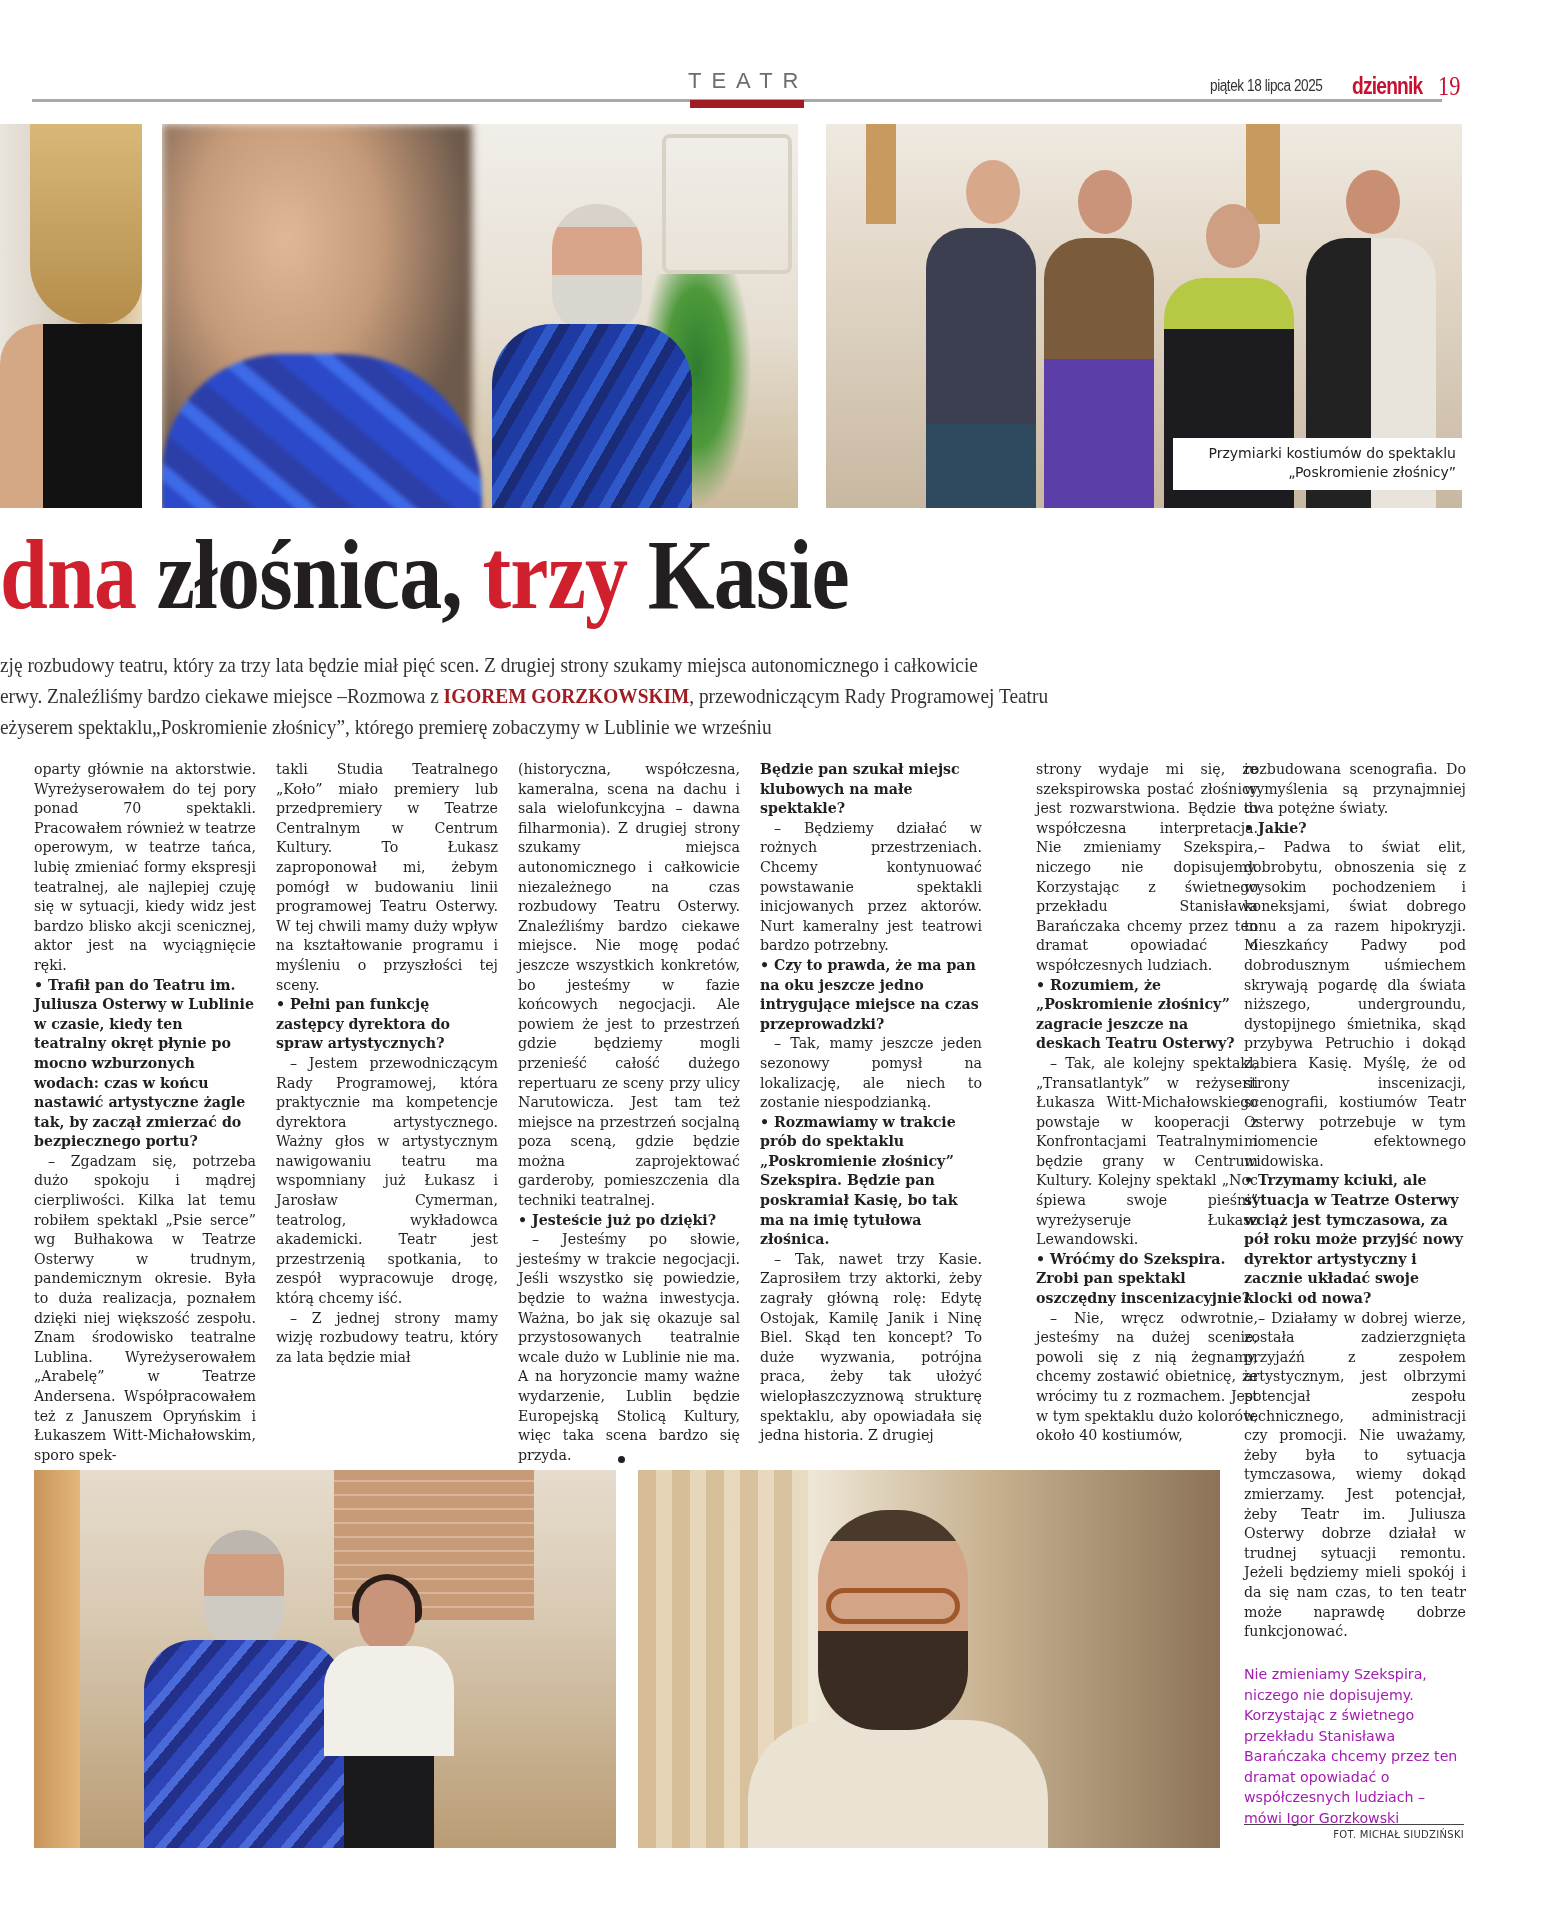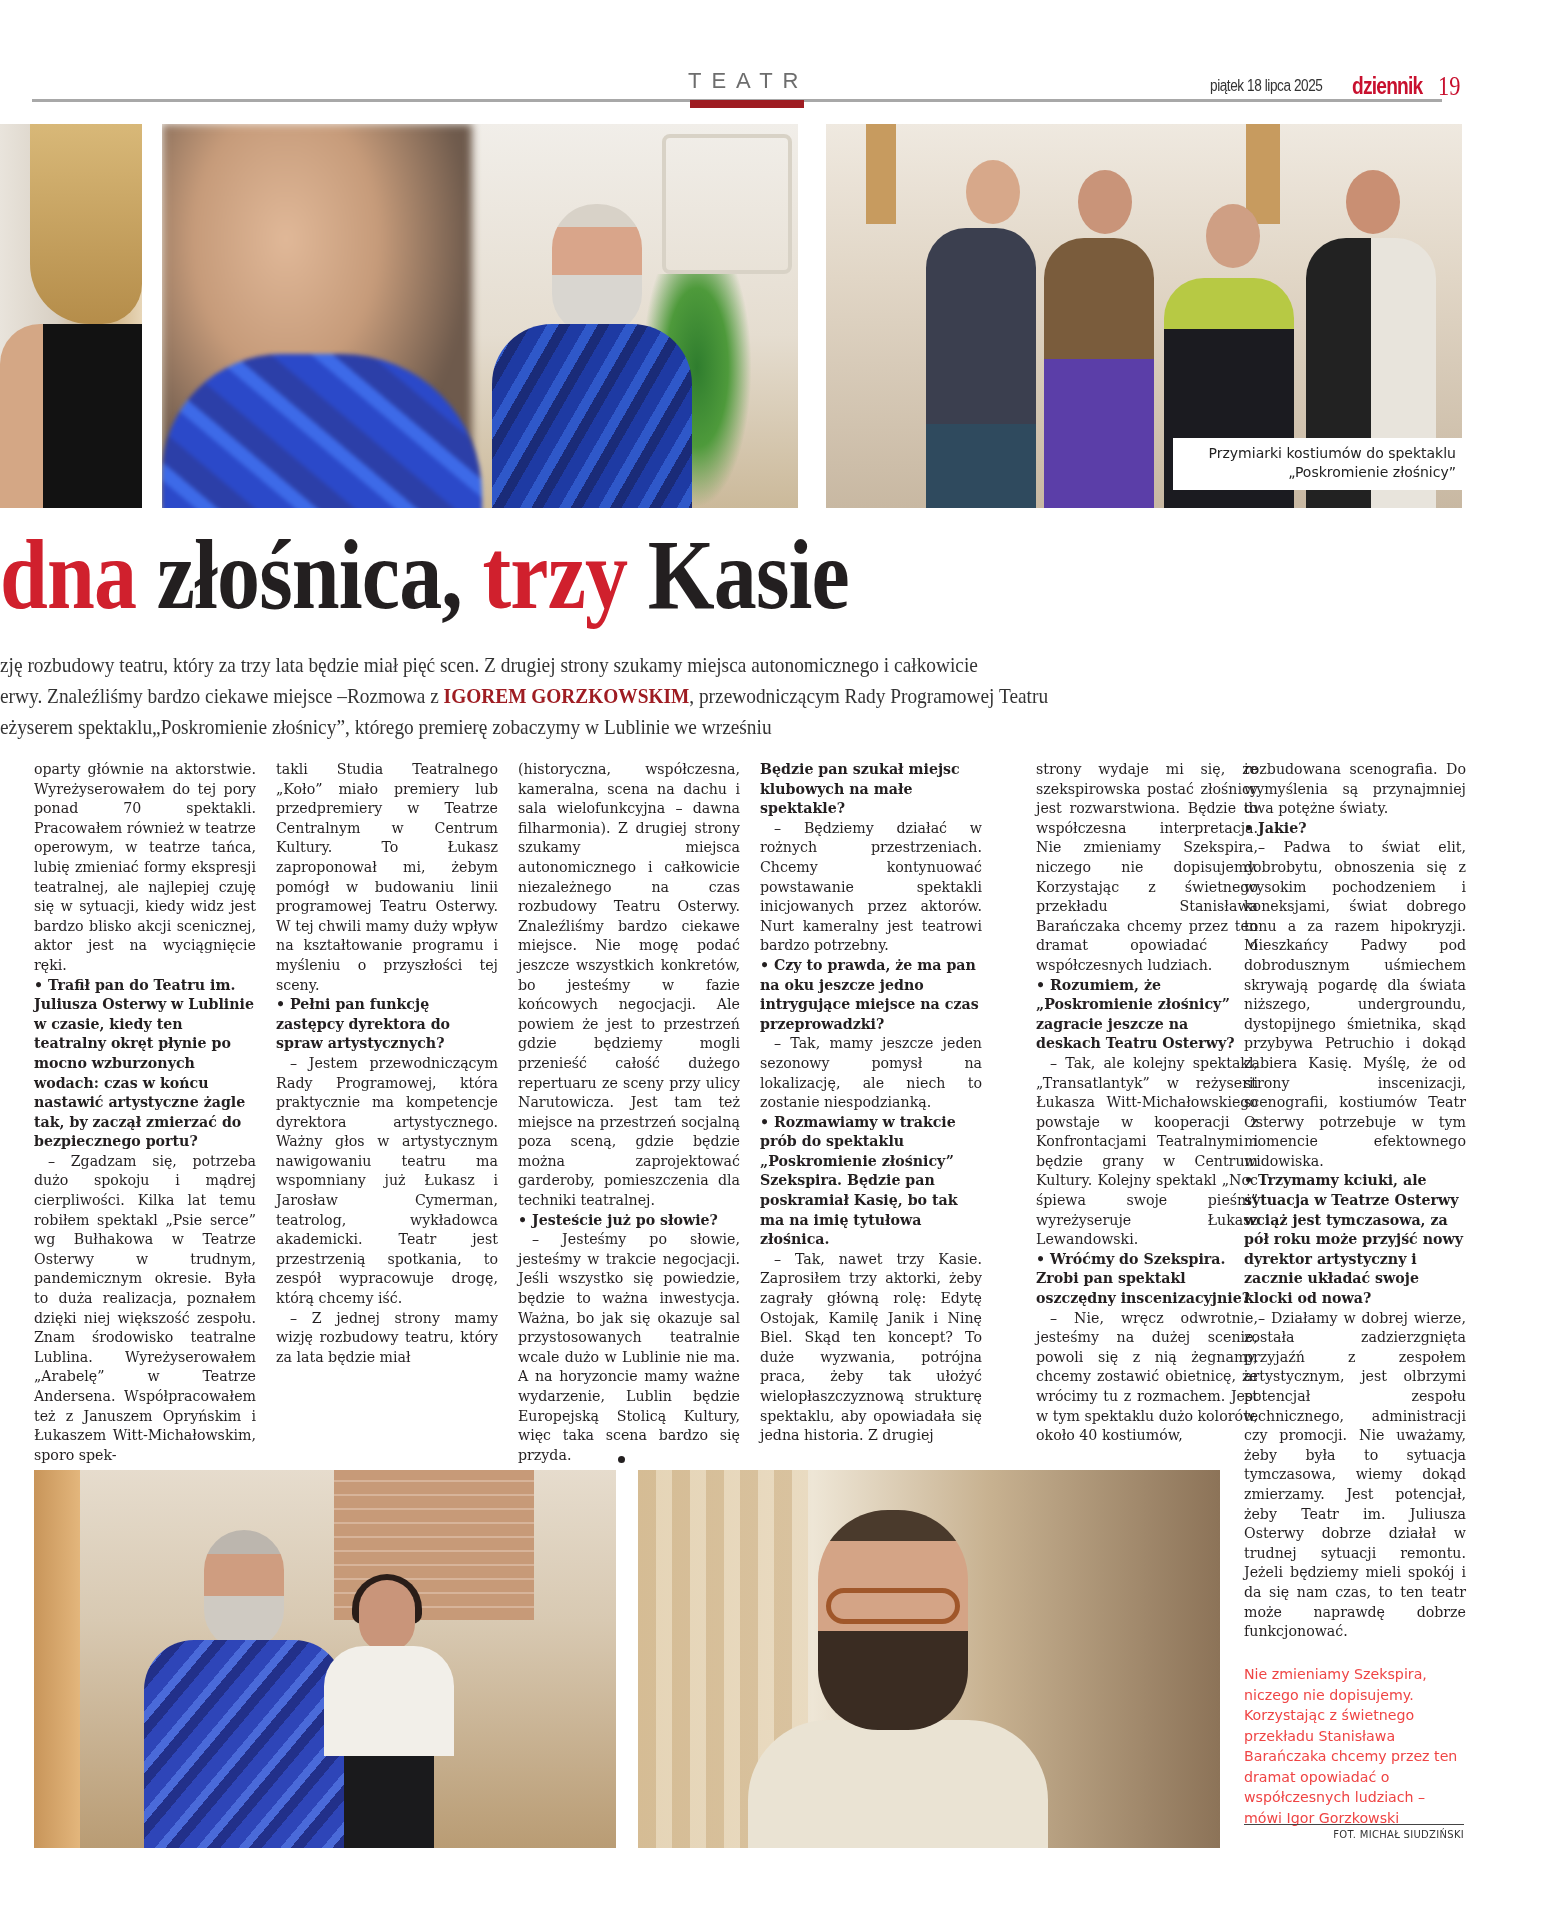--- a/index.html
+++ b/index.html
@@ -97,21 +97,21 @@
   .c1 { left: 34px; }
   .c2 { left: 276px; }
   .c3 { left: 518px; }
   .c4 { left: 760px; }
   .c5 { left: 1036px; }
   .c6 { left: 1244px; }
 
   .end-dot { position: absolute; left: 618px; top: 1456px; width: 7px; height: 7px; border-radius: 50%; background: #231f20; }
 
   .side-caption { position: absolute; left: 1244px; top: 1664px; width: 220px;
-    font-family: "DejaVu Sans", sans-serif; font-size: 14.2px; line-height: 20.5px; color: #ef4444; }
+    font-family: "DejaVu Sans", sans-serif; font-size: 14.2px; line-height: 20.5px; color: #a21caf; }
   .credit-rule { position: absolute; left: 1244px; top: 1824px; width: 220px; height: 1px; background: #444; }
   .credit { position: absolute; left: 1244px; top: 1829px; width: 220px; text-align: right;
     font-family: "DejaVu Sans", sans-serif; font-size: 10px; color: #333; letter-spacing: 0.3px; }
 </style>
 </head>
 <body>
 
 <div class="hdr-rule"></div>
 <div class="section-label">TEATR</div>
 <div class="section-bar"></div>
@@ -166,21 +166,21 @@
 
 <div class="col c2">
   <p>takli Studia Teatralnego „Koło” miało premiery lub przedpremiery w Teatrze Centralnym w Centrum Kultury. To Łukasz zaproponował mi, żebym pomógł w budowaniu linii programowej Teatru Osterwy. W tej chwili mamy duży wpływ na kształtowanie programu i myśleniu o przyszłości tej sceny.</p>
   <p class="q">• Pełni pan funkcję zastępcy dyrektora do spraw artystycznych?</p>
   <p class="a">– Jestem przewodniczącym Rady Programowej, która praktycznie ma kompetencje dyrektora artystycznego. Ważny głos w artystycznym nawigowaniu teatru ma wspomniany już Łukasz i Jarosław Cymerman, teatrolog, wykładowca akademicki. Teatr jest przestrzenią spotkania, to zespół wypracowuje drogę, którą chcemy iść.</p>
   <p class="a">– Z jednej strony mamy wizję rozbudowy teatru, który za lata będzie miał</p>
 </div>
 
 <div class="col c3">
   <p>(historyczna, współczesna, kameralna, scena na dachu i sala wielofunkcyjna – dawna filharmonia). Z drugiej strony szukamy miejsca autonomicznego i całkowicie niezależnego na czas rozbudowy Teatru Osterwy. Znaleźliśmy bardzo ciekawe miejsce. Nie mogę podać jeszcze wszystkich konkretów, bo jesteśmy w fazie końcowych negocjacji. Ale powiem że jest to przestrzeń gdzie będziemy mogli przenieść całość dużego repertuaru ze sceny przy ulicy Narutowicza. Jest tam też miejsce na przestrzeń socjalną poza sceną, gdzie będzie można zaprojektować garderoby, pomieszczenia dla techniki teatralnej.</p>
-  <p class="q">• Jesteście już po słowie?</p>
+  <p class="q">• Jesteście już po dzięki?</p>
   <p class="a">– Jesteśmy po słowie, jesteśmy w trakcie negocjacji. Jeśli wszystko się powiedzie, będzie to ważna inwestycja. Ważna, bo jak się okazuje sal przystosowanych teatralnie wcale dużo w Lublinie nie ma. A na horyzoncie mamy ważne wydarzenie, Lublin będzie Europejską Stolicą Kultury, więc taka scena bardzo się przyda.</p>
 </div>
 <div class="end-dot"></div>
 
 <div class="col c4">
   <p class="q">Będzie pan szukał miejsc klubowych na małe spektakle?</p>
   <p class="a">– Będziemy działać w rożnych przestrzeniach. Chcemy kontynuować powstawanie spektakli inicjowanych przez aktorów. Nurt kameralny jest teatrowi bardzo potrzebny.</p>
   <p class="q">• Czy to prawda, że ma pan na oku jeszcze jedno intrygujące miejsce na czas przeprowadzki?</p>
   <p class="a">– Tak, mamy jeszcze jeden sezonowy pomysł na lokalizację, ale niech to zostanie niespodzianką.</p>
   <p class="q">• Rozmawiamy w trakcie prób do spektaklu „Poskromienie złośnicy” Szekspira. Będzie pan poskramiał Kasię, bo tak ma na imię tytułowa złośnica.</p>

